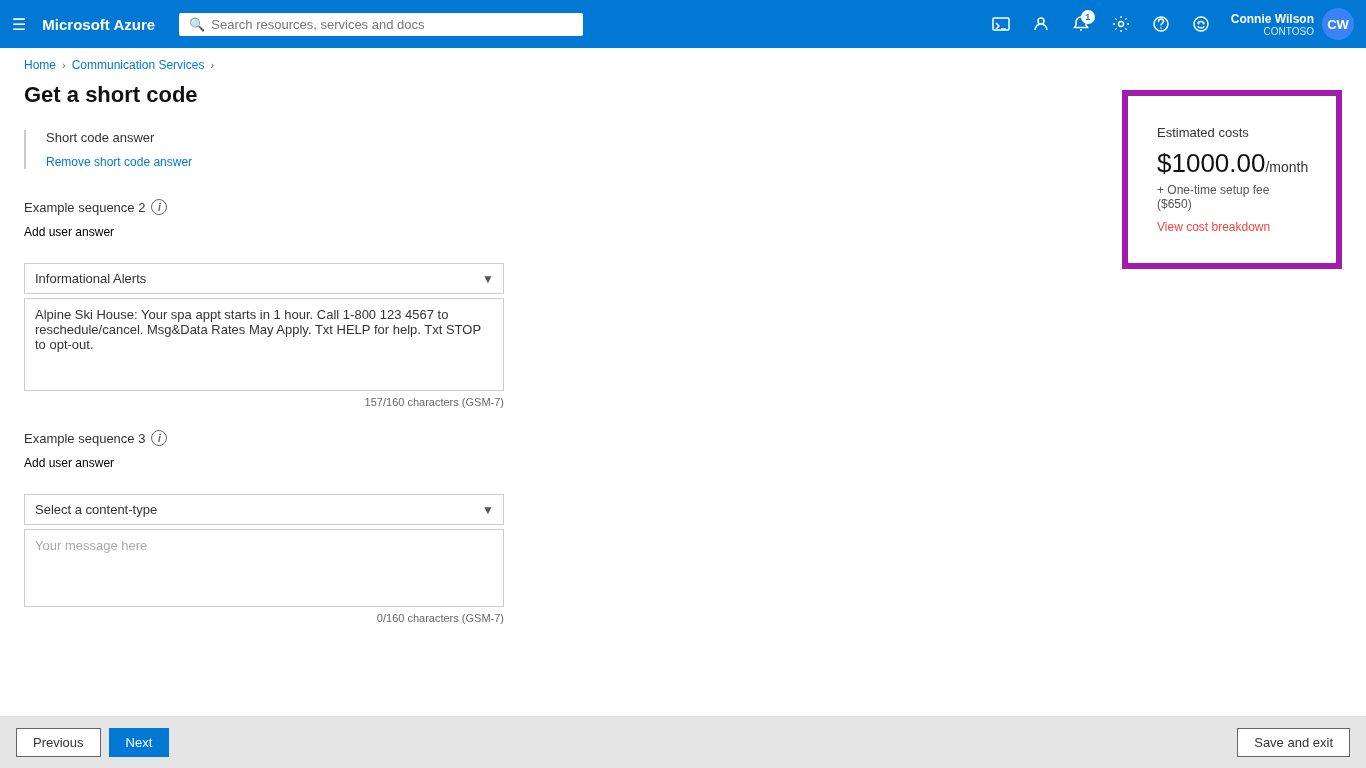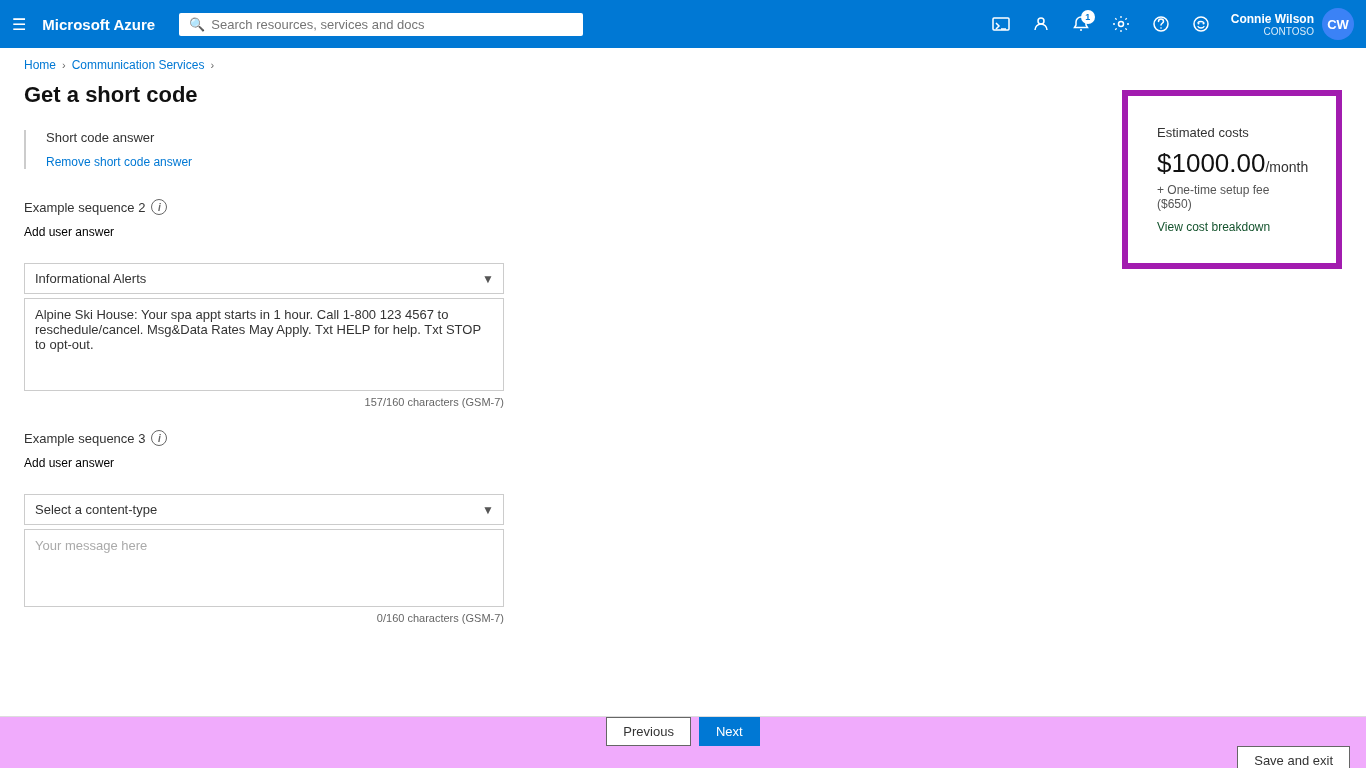--- a/index.html
+++ b/index.html
@@ -165,32 +165,31 @@
       flex-shrink: 0;
       border: 6px solid #a21caf;
       padding: 29px;
       height: fit-content;
       margin-top: 8px;
     }
     .cost-panel-title { font-size: 13px; color: #333; margin-bottom: 8px; }
     .cost-amount { font-size: 26px; font-weight: 300; color: #111; }
     .cost-amount-unit { font-size: 14px; font-weight: 400; }
     .cost-setup { font-size: 12px; color: #555; margin-top: 4px; margin-bottom: 8px; }
-    .cost-breakdown-link { color: #14532d; font-size: 12px; cursor: pointer; text-decoration: none; }
+    .cost-breakdown-link { color: #ef4444; font-size: 12px; cursor: pointer; text-decoration: none; }
 
     
     .bottom-bar {
       height: 52px;
       border-top: 1px solid #ddd;
       display: flex;
       align-items: center;
       padding: 0 16px;
       flex-shrink: 0;
-      background: #f0abfc;
-      flex-direction: column;
+      background: #e5e5e5;
     }
     .bottom-bar-left { display: flex; gap: 8px; }
     .bottom-bar-right { margin-left: auto; }
 
     .btn-outline {
       background: #fff;
       border: 1px solid #666;
       padding: 6px 16px;
       font-size: 13px;
       cursor: pointer;

